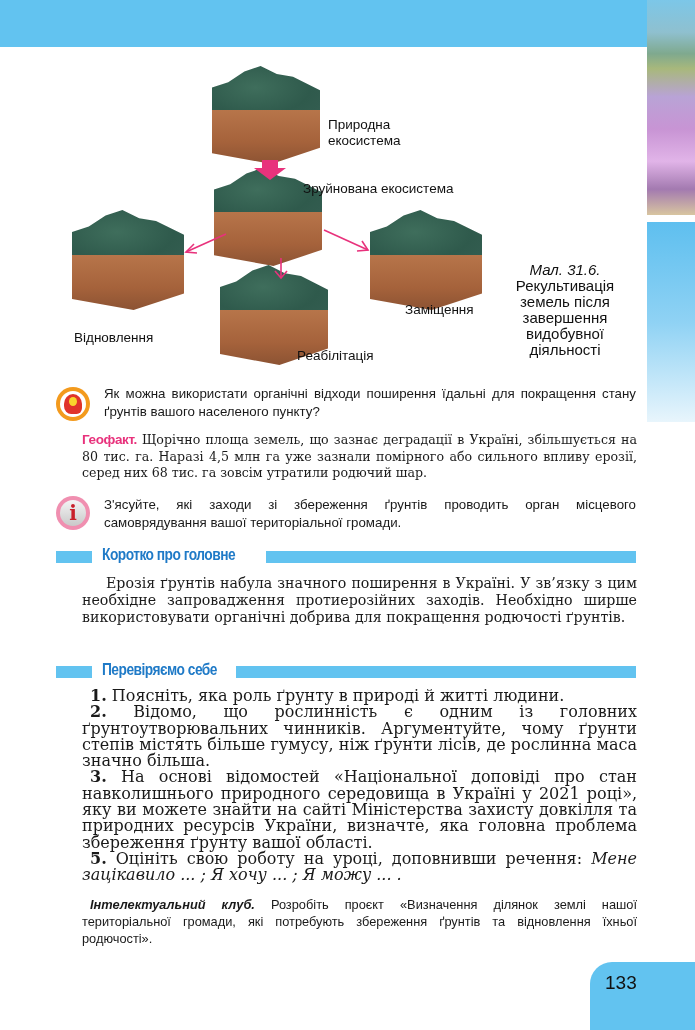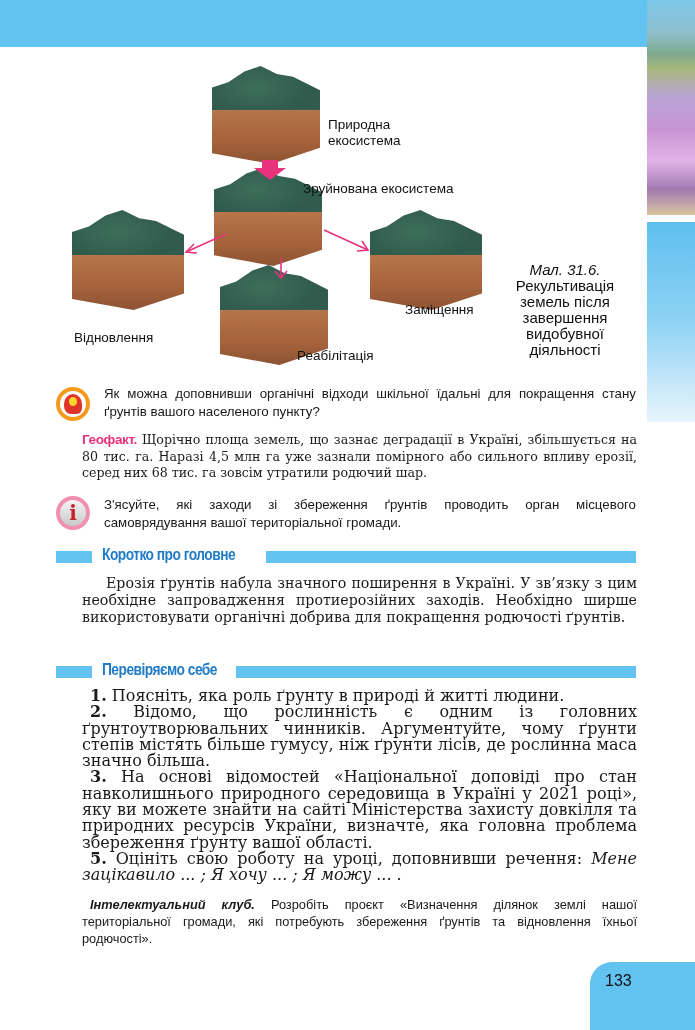--- a/index.html
+++ b/index.html
@@ -3,21 +3,21 @@
 <meta charset="utf-8">
 <style>
   html, body { margin:0; padding:0; }
   body { width:695px; height:1030px; position:relative; background:#ffffff; overflow:hidden; font-family:"Liberation Sans", sans-serif; color:#1a1a1a; }
   .top-band { position:absolute; left:0; top:0; width:647px; height:47px; background:#62c3f0; }
   .side-photo { position:absolute; left:647px; top:0; width:48px; height:215px;
     background: linear-gradient(180deg, #7cc7e8 0%, #8fc0cf 15%, #7fa98e 25%, #a8b87c 32%, #b9a3d6 45%, #c894d4 60%, #e1b4e8 75%, #a37ab0 88%, #d8c5a0 100%); }
   .side-grad { position:absolute; left:647px; top:222px; width:48px; height:200px;
     background: linear-gradient(180deg, #5ebfef 0%, #8fd2f4 50%, #e8f5fc 100%); }
   .page-num-tab { position:absolute; left:590px; top:962px; width:105px; height:68px; background:#62c3f0; border-top-left-radius:22px; }
-  .page-num { position:absolute; left:605px; top:972px; font-size:16px; color:#111; }
+  .page-num { position:absolute; left:605px; top:972px; font-size:19px; color:#111; }
 
   
   .block { position:absolute; }
   .block .top { position:absolute; left:0; top:0; width:100%; height:55%;
     background: radial-gradient(ellipse at 40% 40%, #3f6e5c 0%, #2f5a4c 60%, #355e52 100%);
     clip-path: polygon(0 40%, 15% 30%, 30% 10%, 45% 0, 60% 15%, 75% 20%, 100% 45%, 100% 100%, 0 100%); }
   .block .side { position:absolute; left:0; top:45%; width:100%; height:55%;
     background: linear-gradient(180deg, #b7754a 0%, #a5623b 60%, #8c5333 100%);
     clip-path: polygon(0 0, 100% 0, 100% 70%, 55% 100%, 0 80%); }
   .fig-label { position:absolute; font-size:13.5px; color:#111; line-height:16px; }
@@ -108,21 +108,21 @@
     <div>видобувної</div>
     <div>діяльності</div>
   </div>
 </div>
 
 <div class="icon-circle icon-brain">
   <div class="inner"></div>
     <div class="head"></div>
     <div class="bulb"></div>
 </div>
-<div class="sans-text" style="left:104px; top:385px; width:532px;">Як можна доповнивши органічні відходи шкільної їдальні для покращення стану ґрунтів вашого населеного пункту?</div>
+<div class="sans-text" style="left:104px; top:385px; width:532px;">Як можна використати органічні відходи поширення їдальні для покращення стану ґрунтів вашого населеного пункту?</div>
 
 <div class="serif-text" style="left:82px; top:432px; width:555px; text-indent:0;">
   <span class="geo-label">Геофакт.</span><span> Щорічно площа земель, що зазнає деградації в Україні, збільшується на 80 тис. га. Наразі 4,5 млн га уже зазнали помірного або сильного впливу ерозії, серед них 68 тис. га зовсім утратили родючий шар.</span>
 </div>
 
 <div class="icon-circle icon-info">
   <div class="inner">i</div>
 </div>
 <div class="sans-text" style="left:104px; top:496px; width:532px;">З'ясуйте, які заходи зі збереження ґрунтів проводить орган місцевого самоврядування вашої територіальної громади.</div>
 

